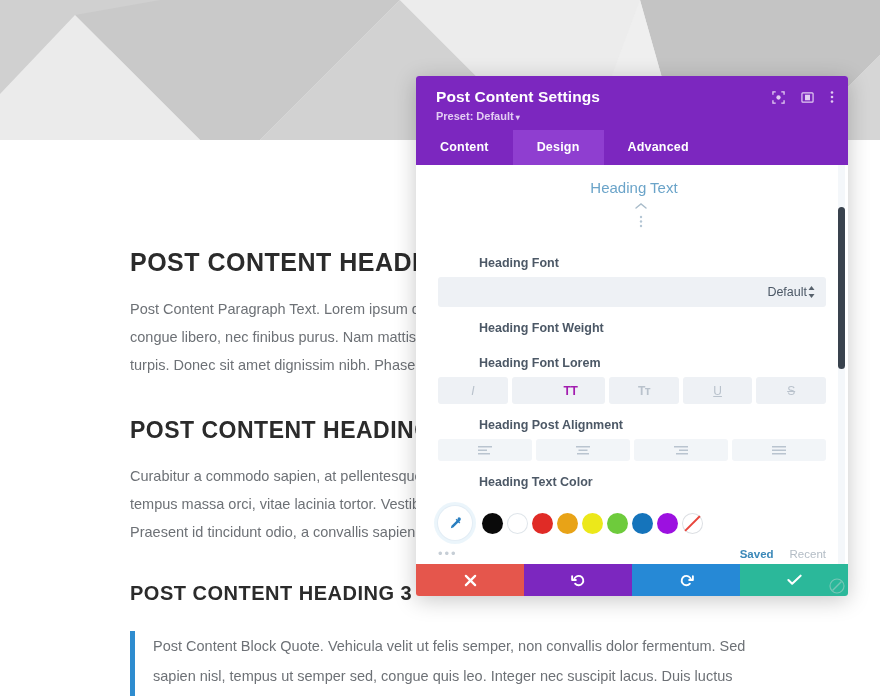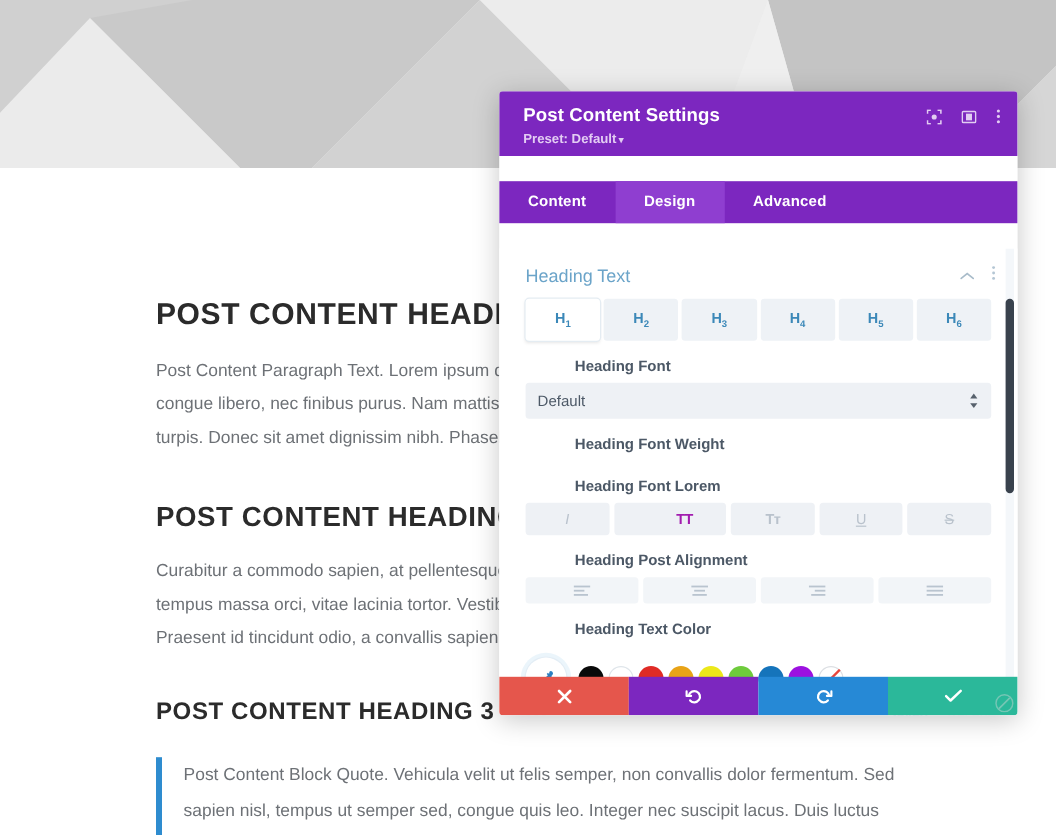--- a/index.html
+++ b/index.html
@@ -39,21 +39,21 @@
     padding-left: 18px; margin-top: 26px;
     color: #6d7176; font-size: 14.5px; line-height: 30px;
   }
 
   
   #modal {
     position: absolute; left: 416px; top: 76px; width: 432px; height: 520px;
     background: #ffffff;
     box-shadow: 0 4px 22px rgba(0,0,0,.22);
     border-radius: 3px; overflow: hidden;
-    display: flex; flex-direction: column; gap: 21px;
+    display: flex; flex-direction: column;
   }
   #modal-head {
     background: #7c27bf; padding: 12px 16px 8px 20px; flex: 0 0 auto;
     position: relative;
   }
   #modal-head .title {
     color: #fff; font-size: 15.5px; font-weight: 700; letter-spacing: .1px;
   }
   #modal-head .preset {
     color: #e3ccf3; font-size: 11px; font-weight: 700; margin-top: 4px;
@@ -70,21 +70,21 @@
     padding: 10px 24px 11px; color: #ffffff; font-size: 12.5px;
     font-weight: 700; cursor: pointer; letter-spacing: .2px;
   }
   #tabs .tab.active { background: #8f3ed0; }
 
   #modal-body {
     flex: 1 1 auto; background: #fff; position: relative; overflow: hidden;
   }
 
   .section-head {
-    display: flex; align-items: center; padding: 14px 18px 10px 22px;
+    display: flex; align-items: center; padding: 14px 18px 10px 22px; flex-direction: column;
   }
   .section-head .sh-title {
     color: #6ba4c9; font-size: 15px; flex: 1 1 auto; font-weight: 400;
   }
   .section-head .sh-ic { color: #b4c6d4; margin-left: 14px; cursor: pointer; }
 
   .hrow { display: flex; gap: 3px; padding: 0 22px; }
   .hbtn {
     flex: 1 1 0; text-align: center; padding: 9px 0 10px;
     background: #eef2f6; color: #3b88b8; font-size: 12px; font-weight: 700;
@@ -95,21 +95,21 @@
 
   .field { padding: 14px 22px 0; }
   .field .lab {
     color: #4c5866; font-size: 12.5px; font-weight: 700; margin-bottom: 7px; padding-left: 41px;
   }
   .select {
     background: #eef1f5; border-radius: 3px; height: 30px;
     display: flex; align-items: center; padding: 0 10px;
     color: #4c5866; font-size: 12.5px; cursor: pointer; position: relative;
   }
-  .select .sv { flex: 1 1 auto; }
+  .select .sv { flex: 1 1 auto; text-align: right; }
   .select .sarrow { color: #57616c; font-size: 9px; line-height: 8px; text-align: center; }
 
   .btnrow { display: flex; gap: 4px; }
   .sbtn {
     flex: 1 1 0; background: #eef1f5; border-radius: 3px; height: 27px;
     display: flex; align-items: center; justify-content: center;
     color: #b9c2cc; font-size: 12px; cursor: pointer;
   }
   .sbtn.on { color: #a21caf; font-weight: 700; padding-left: 24px; }
   .sbtn .tt { font-weight: 700; letter-spacing: -.5px; }
@@ -255,28 +255,20 @@
       </span>
       <span class="sh-ic">
         <svg width="4" height="13" viewBox="0 0 4 13">
           <circle cx="2" cy="2" r="1.2" fill="#b4c6d4"></circle>
           <circle cx="2" cy="6.5" r="1.2" fill="#b4c6d4"></circle>
           <circle cx="2" cy="11" r="1.2" fill="#b4c6d4"></circle>
         </svg>
       </span>
     </div>
 
-    <div class="hrow">
-      <div class="hbtn active"><span>H</span><sub>1</sub></div>
-      <div class="hbtn"><span>H</span><sub>2</sub></div>
-      <div class="hbtn"><span>H</span><sub>3</sub></div>
-      <div class="hbtn"><span>H</span><sub>4</sub></div>
-      <div class="hbtn"><span>H</span><sub>5</sub></div>
-      <div class="hbtn"><span>H</span><sub>6</sub></div>
-    </div>
 
     <div class="field">
       <div class="lab">Heading Font</div>
       <div class="select">
         <span class="sv">Default</span>
         <span class="sarrow">
           <svg width="9" height="14" viewBox="0 0 9 14">
             <path d="M4.5 1l3 4h-6z" fill="#57616c"></path>
               <path d="M4.5 13l-3-4h6z" fill="#57616c"></path>
           </svg>

